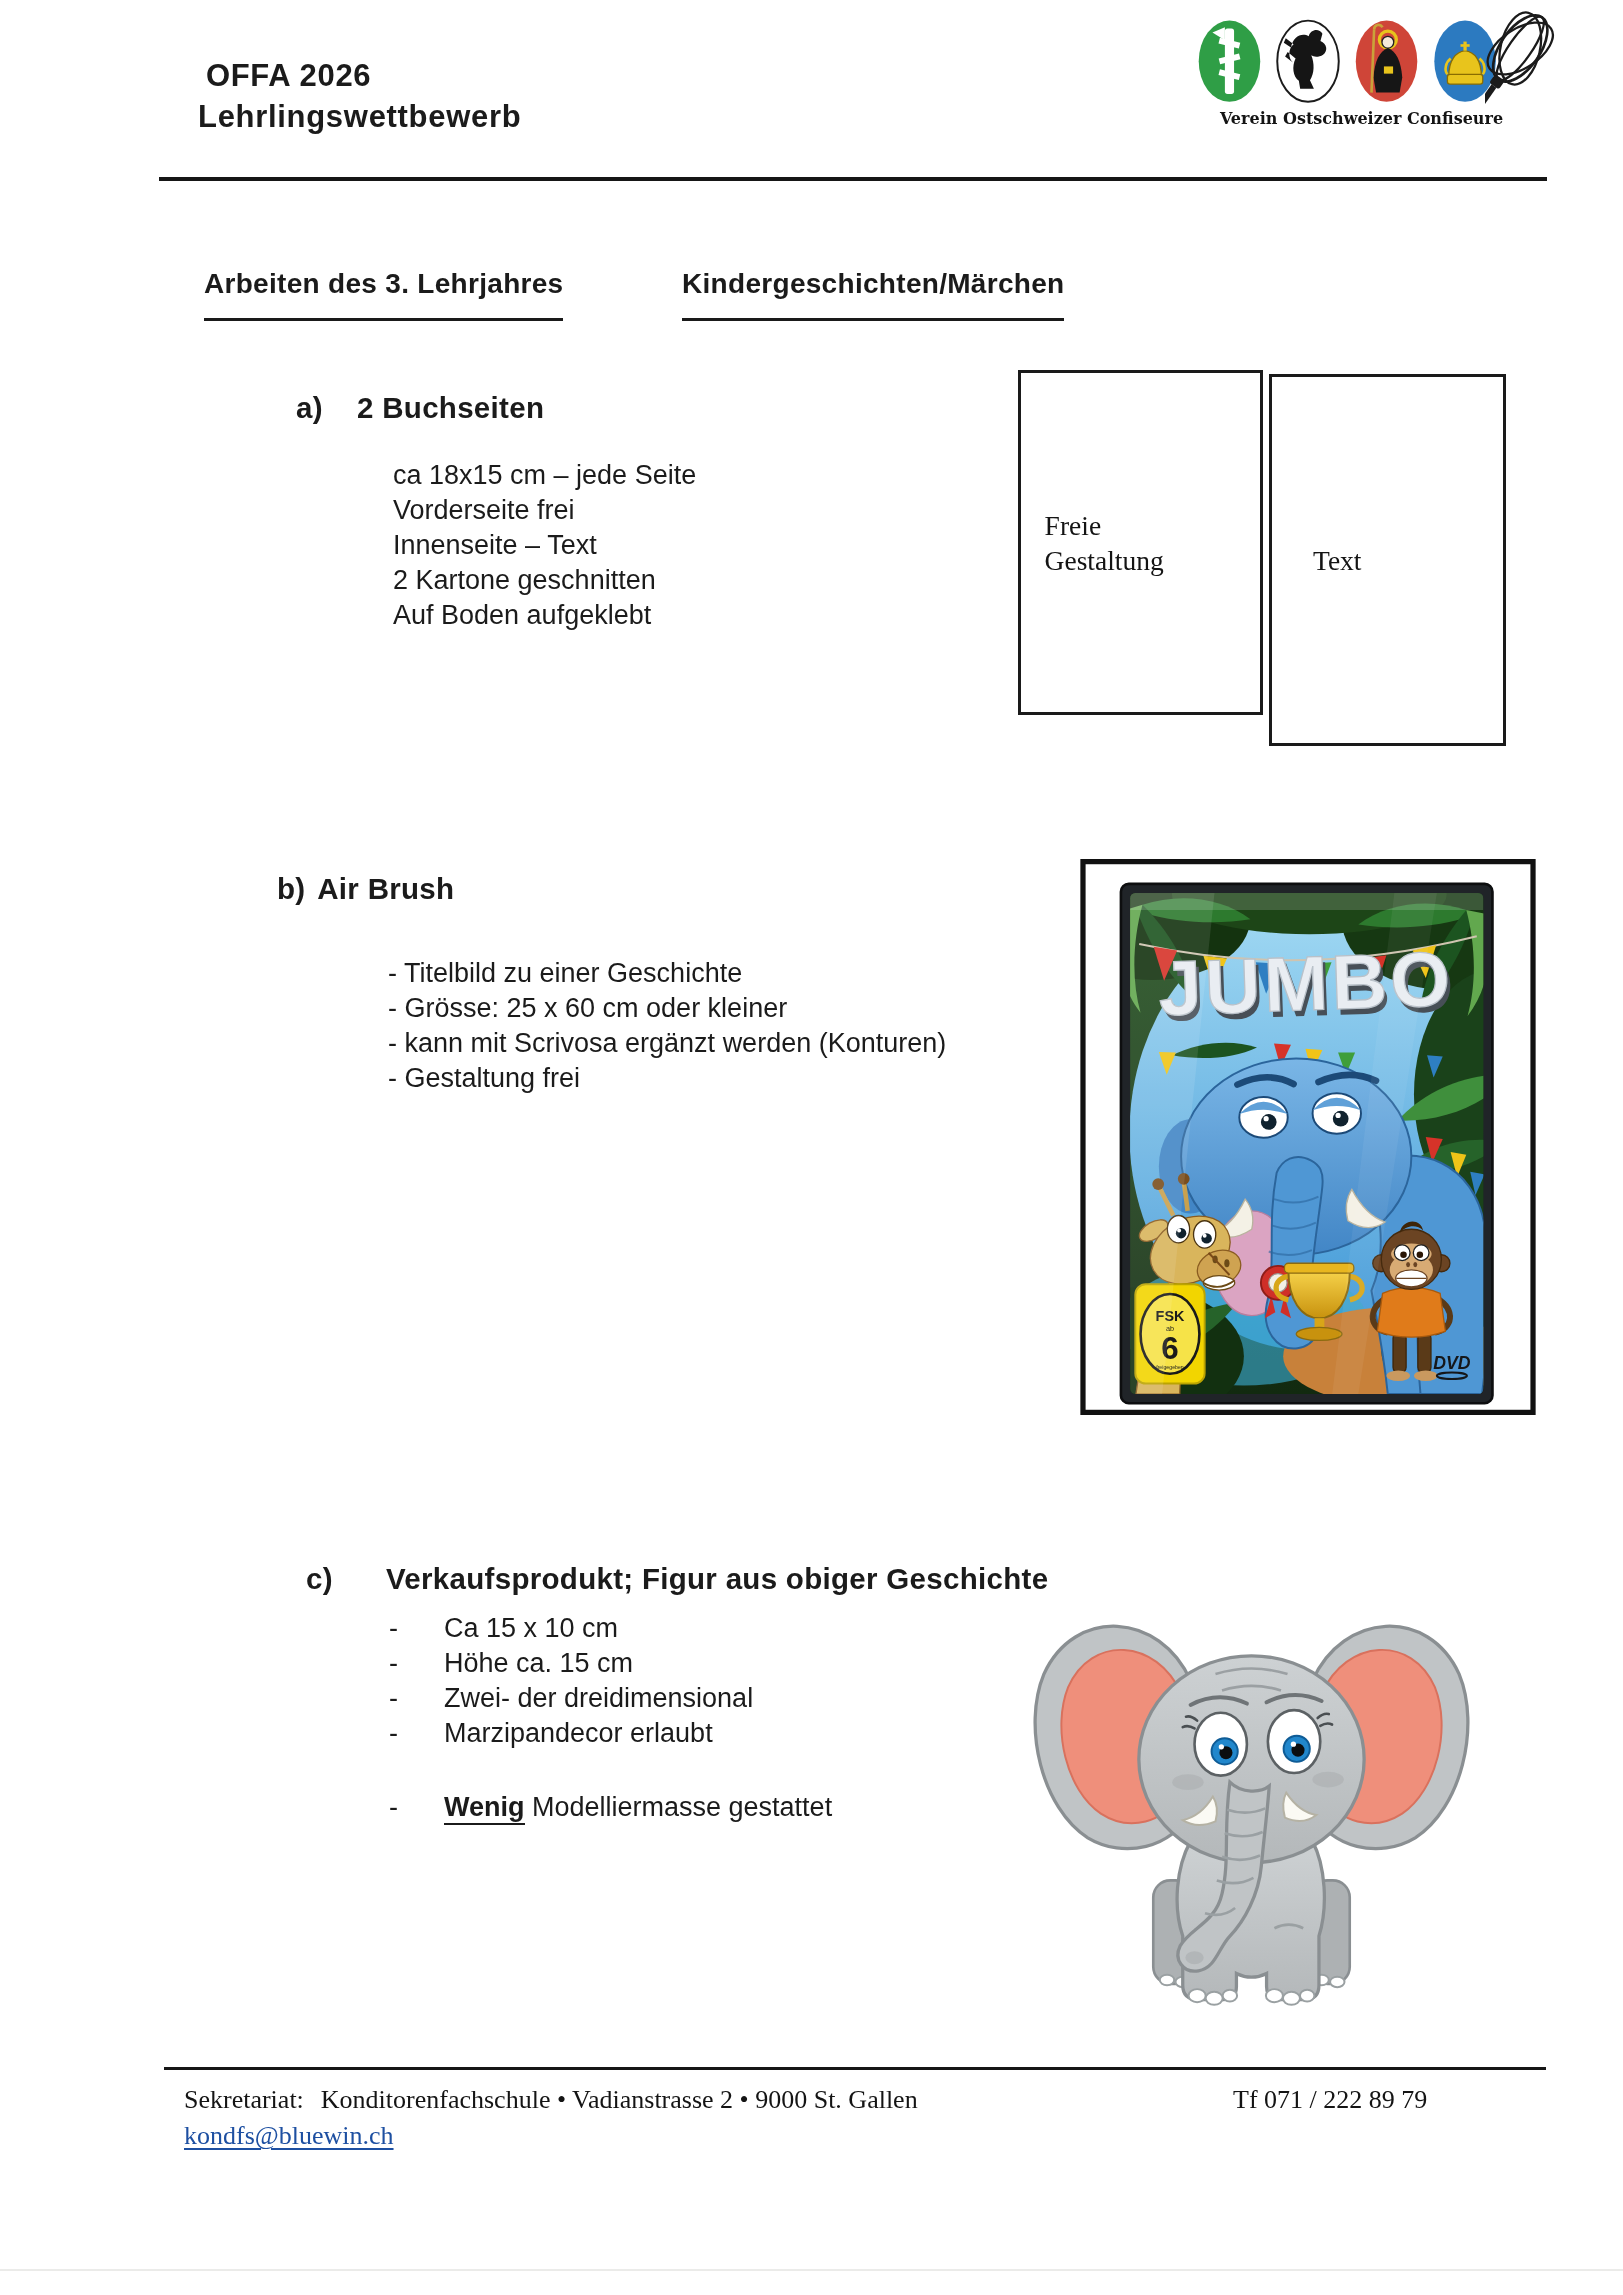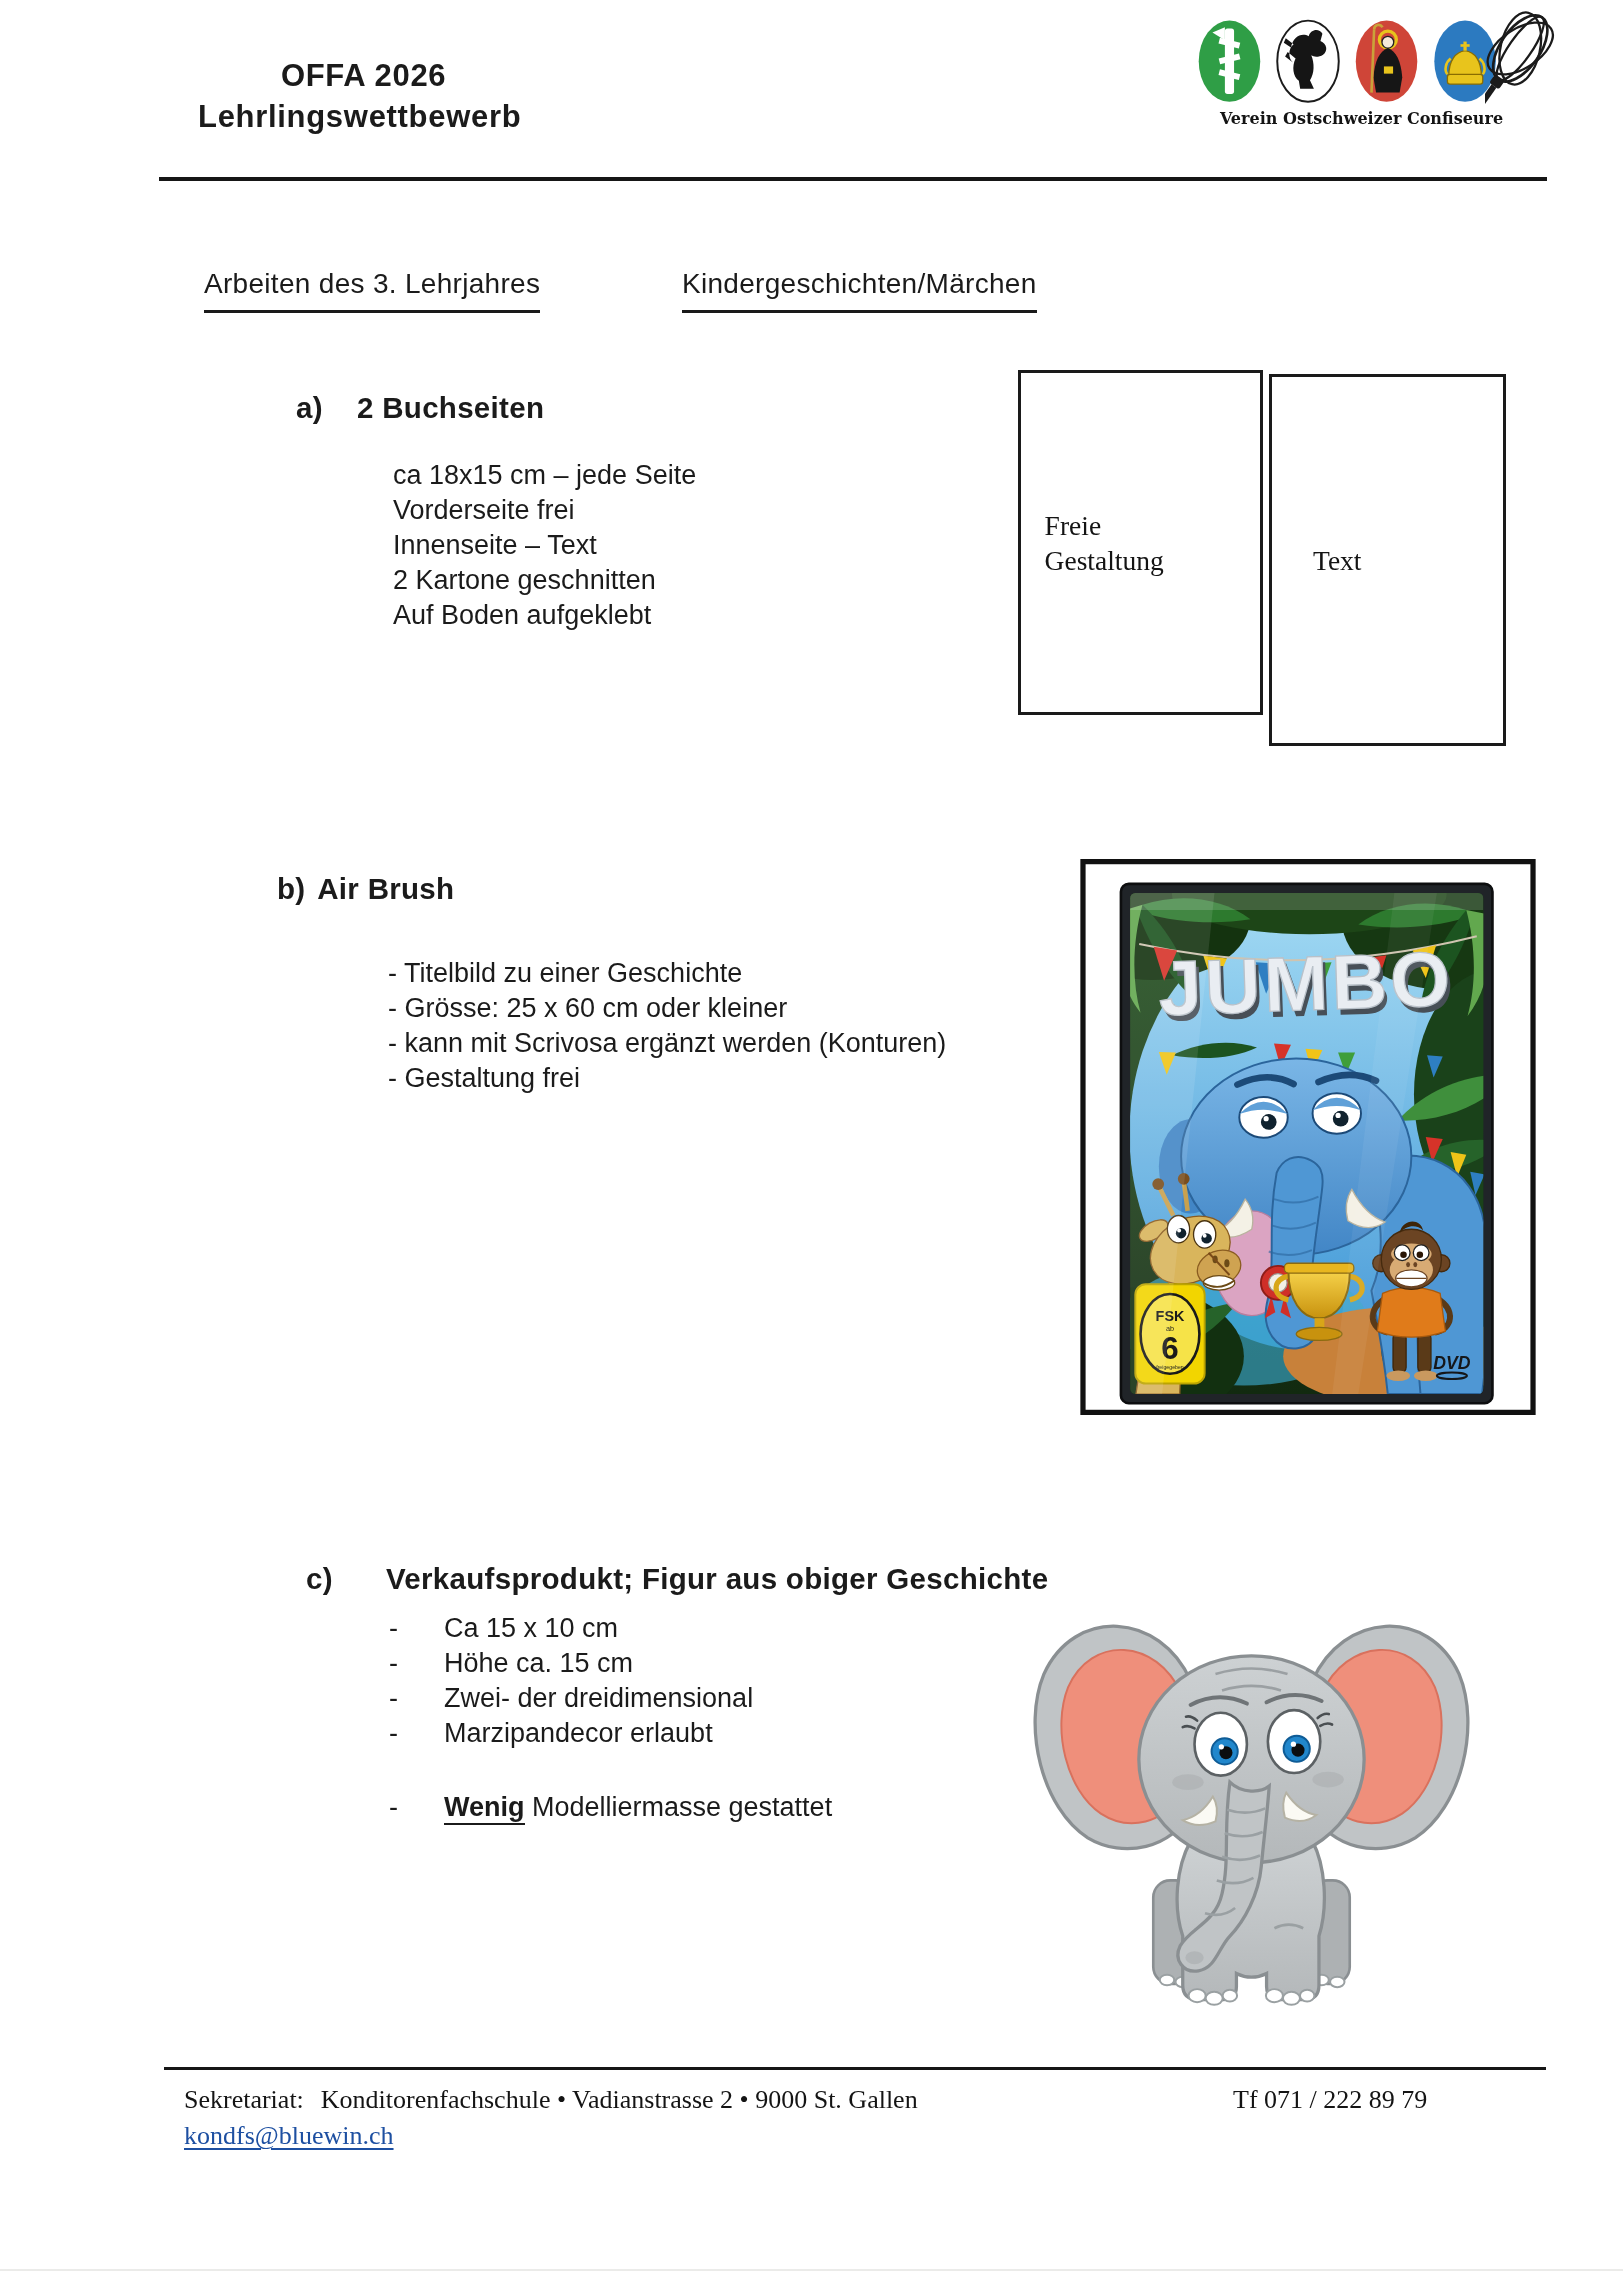--- a/index.html
+++ b/index.html
@@ -3,38 +3,38 @@
 <meta charset="utf-8">
 <style>
   html,body{margin:0;padding:0;}
   body{
     width:1623px;height:2295px;position:relative;background:#ffffff;
     font-family:"Liberation Sans",sans-serif;color:#1b1b1b;overflow:hidden;
   }
   .abs{position:absolute;}
   .hdr{font-size:31px;font-weight:bold;line-height:41px;letter-spacing:0.7px;}
   .rule{background:#161616;}
-  .title-ul{font-size:28px;font-weight:normal;border-bottom:3.3px solid #1a1a1a;padding-bottom:10px;letter-spacing:0.3px;}
+  .title-ul{font-size:28px;font-weight:bold;border-bottom:3.3px solid #1a1a1a;padding-bottom:18px;letter-spacing:0.3px;}
   .sec-h{font-size:29.5px;font-weight:bold;letter-spacing:0.3px;}
   .body-lines{font-size:27px;line-height:35px;}
   .outline-box{border:3.3px solid #1a1a1a;background:#fff;display:flex;flex-direction:column;justify-content:center;}
   .outline-box .bt{font-family:"Liberation Serif",serif;font-size:27.5px;line-height:35px;color:#141414;}
   .c-row{display:flex;font-size:27px;line-height:35px;}
   .c-dash{width:55px;flex:0 0 55px;}
   .wenig{font-weight:bold;border-bottom:2.6px solid #1b1b1b;padding-bottom:0.7px;}
   .logo-caption{font-family:"DejaVu Serif",serif;font-weight:900;font-size:16px;color:#141414;text-align:center;letter-spacing:0px;}
   .footer-line{font-family:"Liberation Serif",serif;font-size:26px;color:#141414;}
   .email{color:#1d4fa1;text-decoration:underline;text-decoration-thickness:2px;text-underline-offset:3.9px;cursor:pointer;}
   .scanline{background:#e6e6e3;opacity:.8;}
 </style>
 </head>
 <body>
 
 <div class="abs hdr" style="left:198px;top:55px;">
-  <div style="margin-left:7.9px;text-align:center;">OFFA 2026</div>
+  <div style="margin-left:7.9px;">OFFA 2026</div>
   <div>Lehrlingswettbewerb</div>
 </div>
 
 <svg class="abs" style="left:1190px;top:18.3px;" width="308" height="89" viewBox="0 0 470 136">
 
   <g>
     <ellipse cx="60" cy="66" rx="47" ry="62" fill="#2f9e46"></ellipse>
     <rect x="53" y="16" width="14" height="100" rx="4" fill="#fff"></rect>
     <rect x="44" y="34" width="32" height="9" fill="#fff" transform="rotate(14 60 38)"></rect>
     <rect x="44" y="58" width="32" height="9" fill="#fff" transform="rotate(-14 60 62)"></rect>

